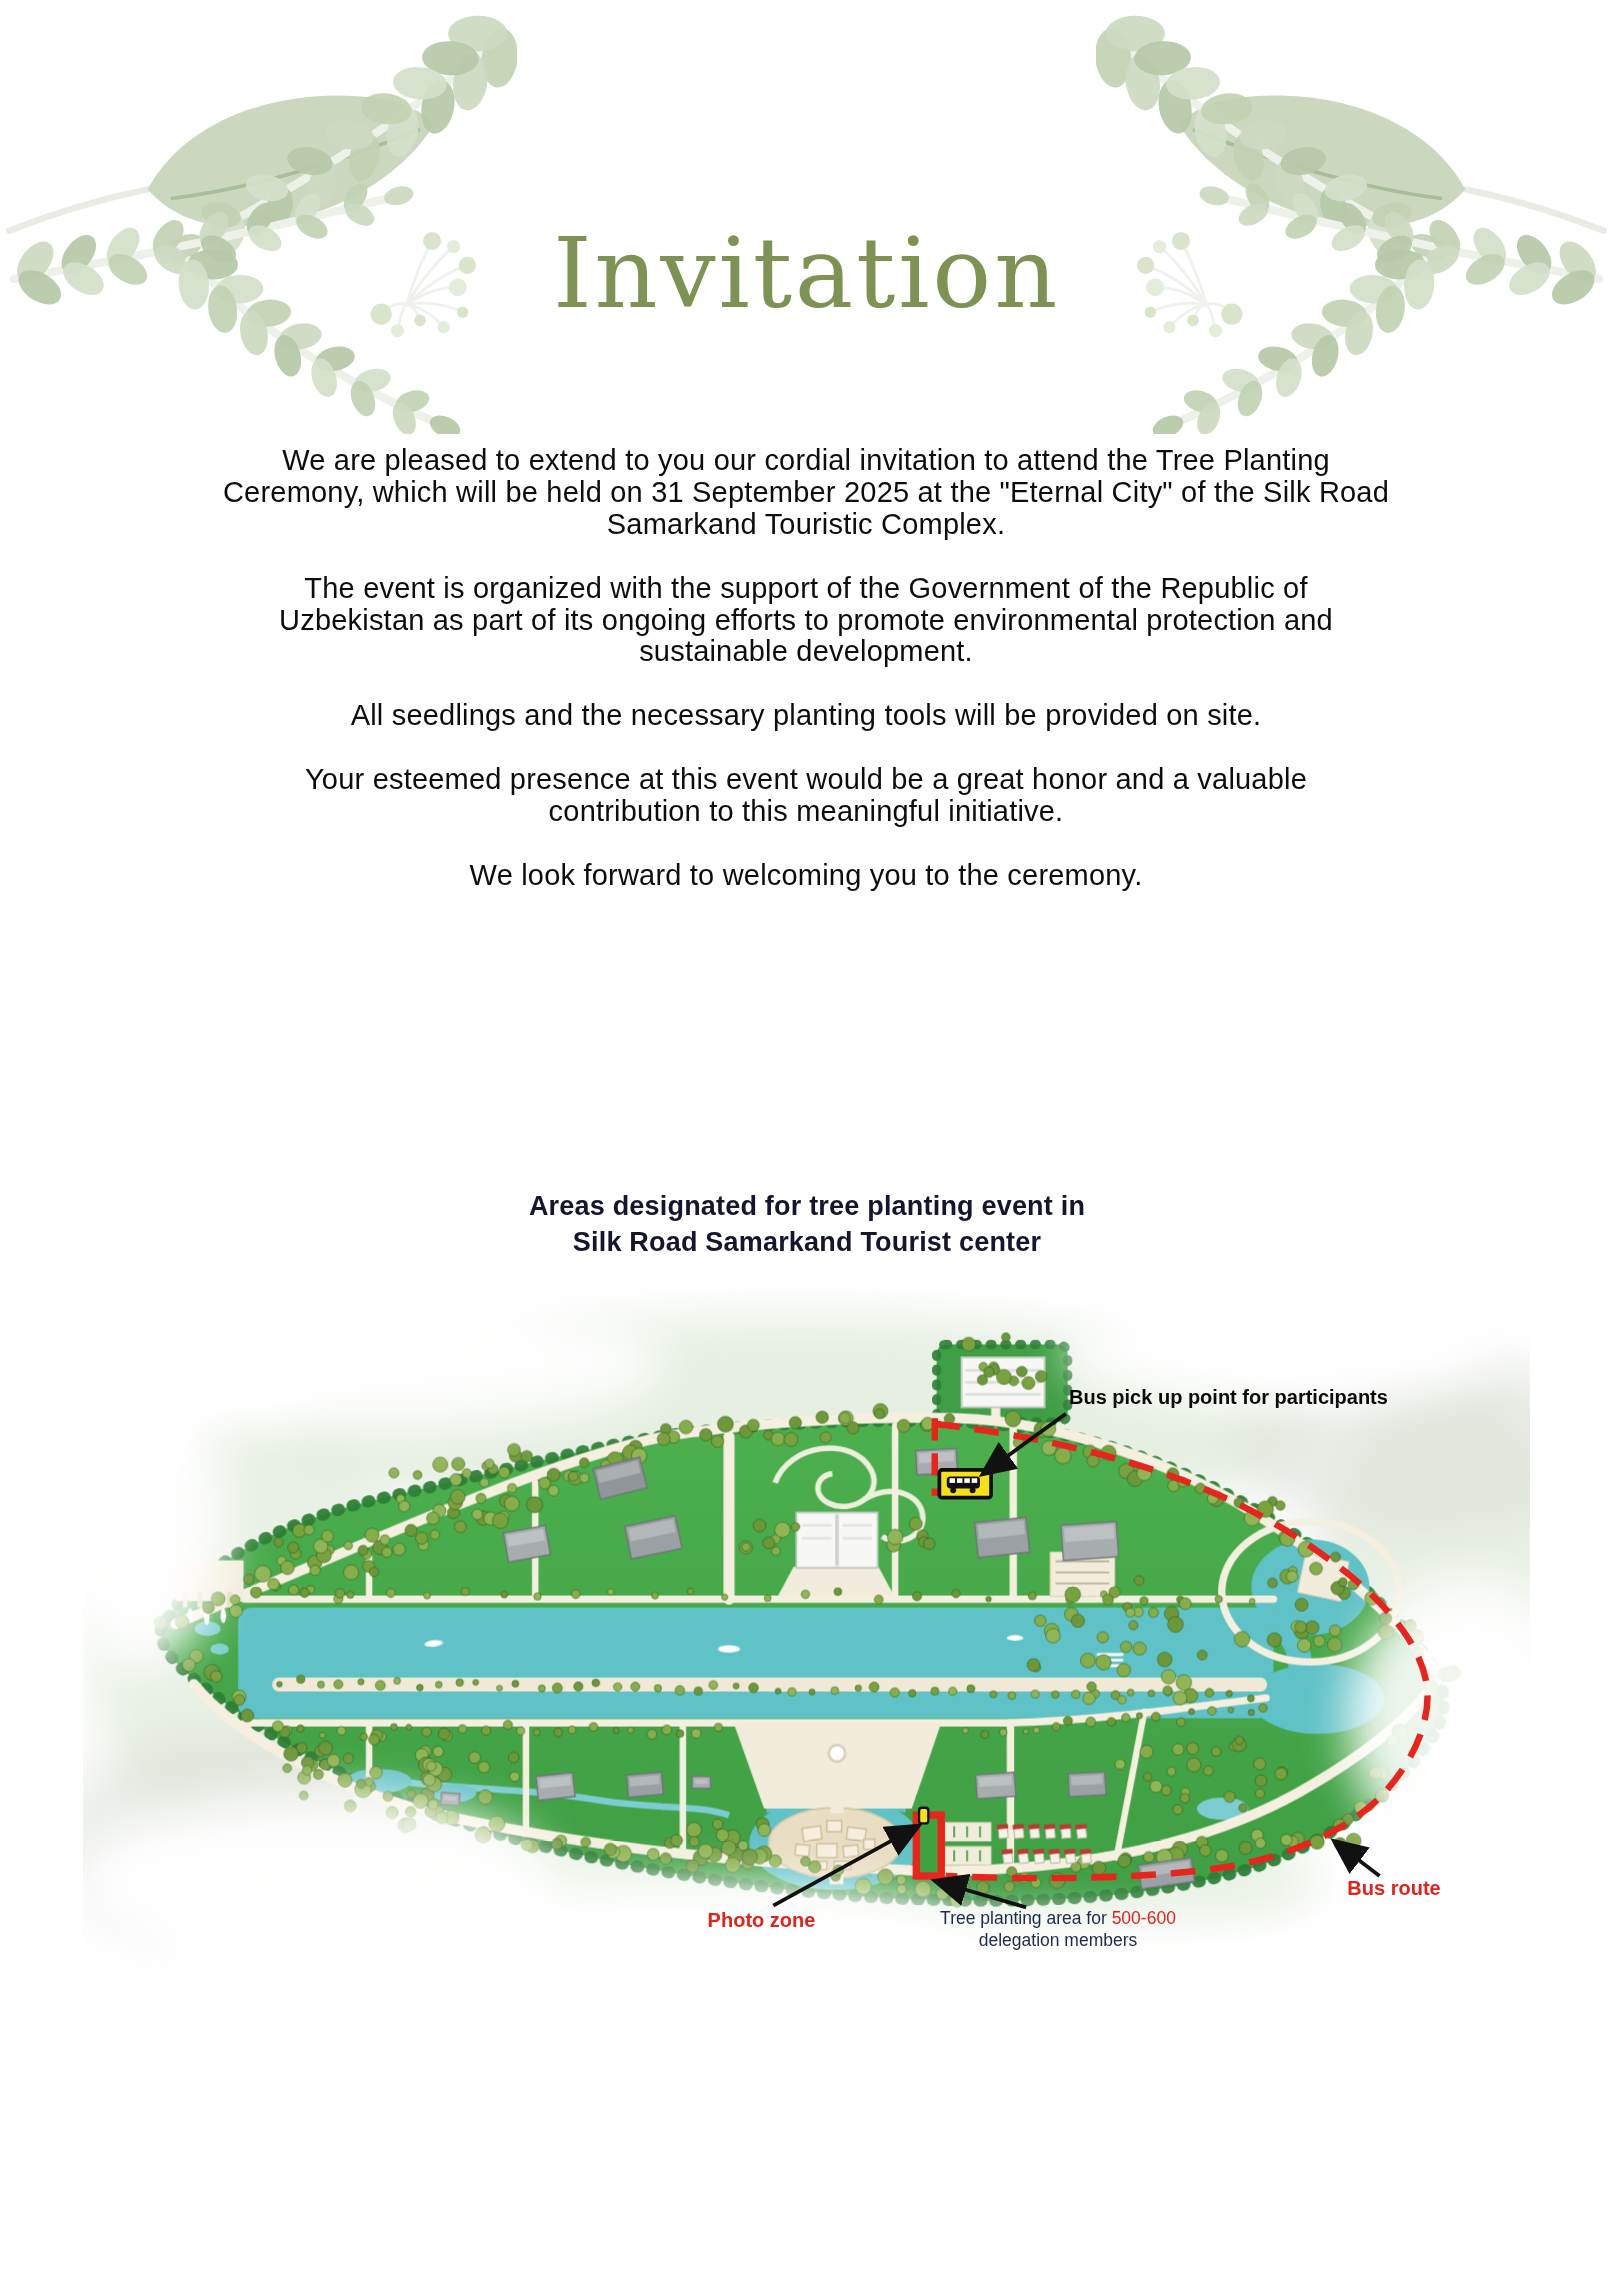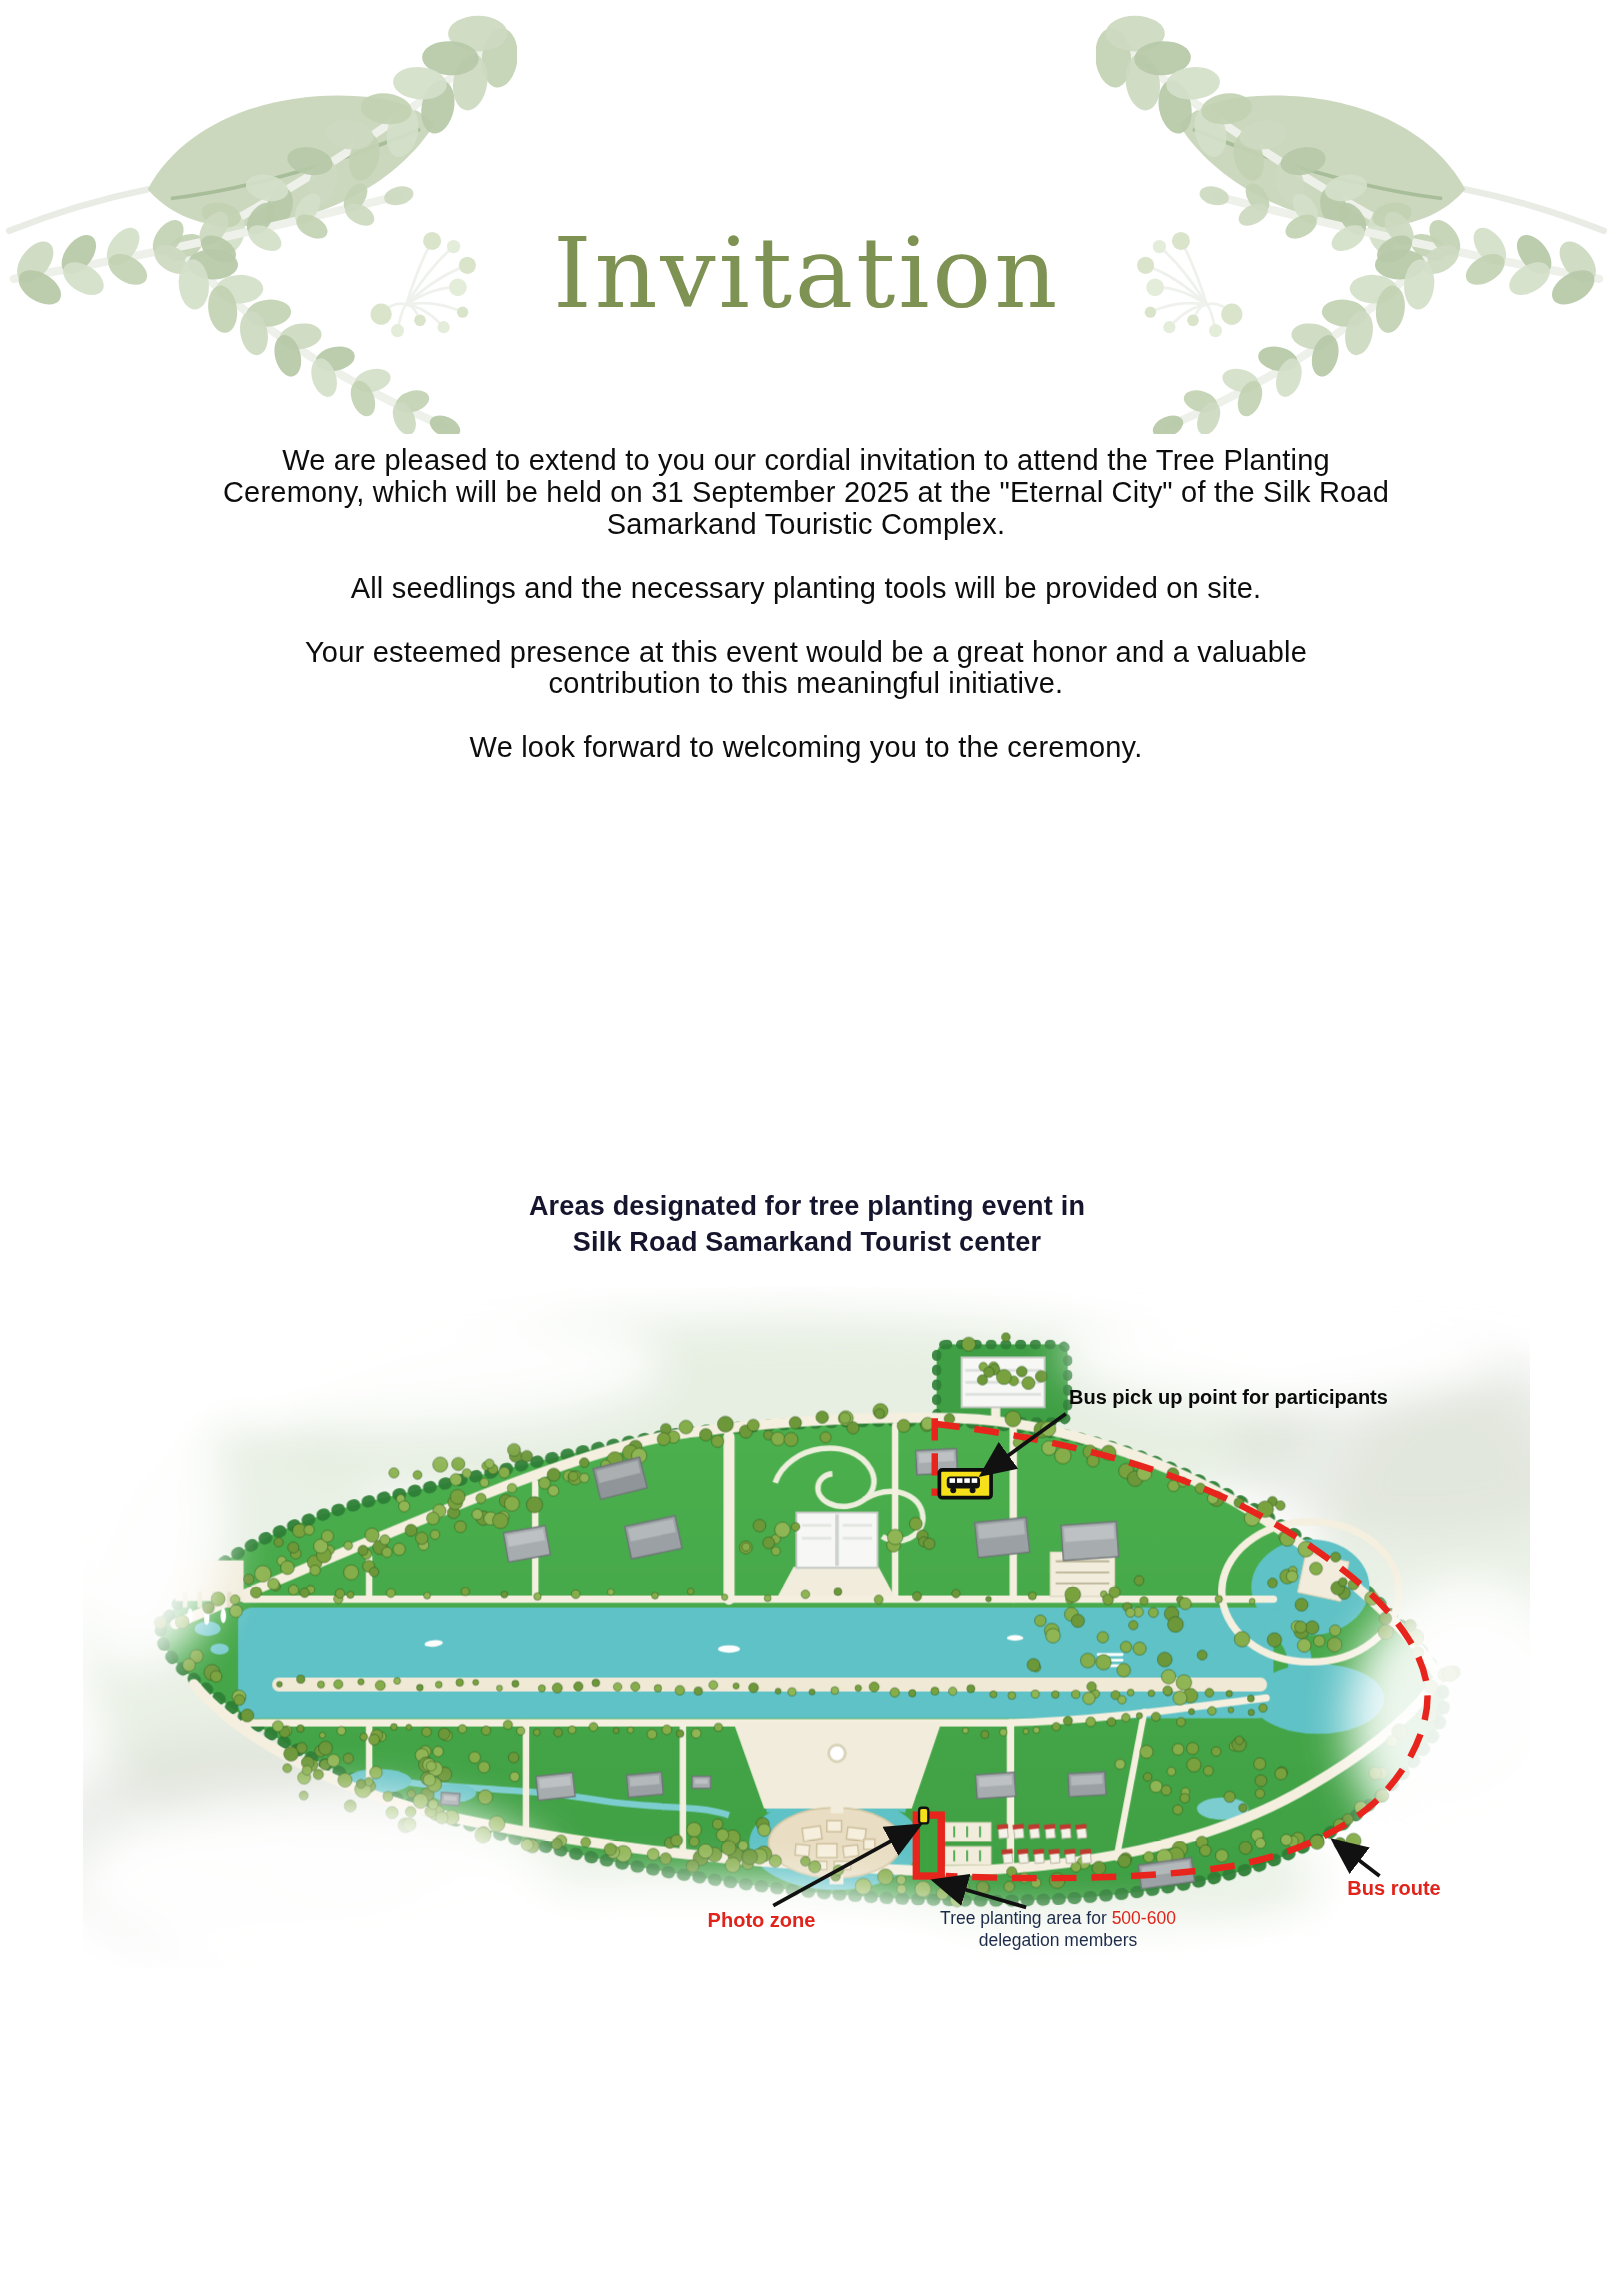--- a/index.html
+++ b/index.html
@@ -201,20 +201,23 @@
       <path d="M 440,330 Q 426.4355773454329,325.1158852825245 412.8711546908658,340.23177056504903" stroke="#eff2ec" stroke-width="3" fill="none"></path>
       <circle cx="412.8711546908658" cy="340.23177056504903" r="11.488561258440313" fill="#d7e3c8" opacity="0.95"></circle>
     </svg>
 
   <h1 class="title">Invitation</h1>
 
   <div class="body-text">
     <p>We are pleased to extend to you our cordial invitation to attend the Tree Planting
 Ceremony, which will be held on 31 September 2025 at the "Eternal City" of the Silk Road
 Samarkand Touristic Complex.</p>
+    <p>The event is organized with the support of the Government of the Republic of
+Uzbekistan as part of its ongoing efforts to promote environmental protection and
+sustainable development.</p>
     <p>All seedlings and the necessary planting tools will be provided on site.</p>
     <p>Your esteemed presence at this event would be a great honor and a valuable
 contribution to this meaningful initiative.</p>
     <p>We look forward to welcoming you to the ceremony.</p>
   </div>
 
   <div class="map-title">Areas designated for tree planting event in
 Silk Road Samarkand Tourist center</div>
 
   <div class="map-wrap">

